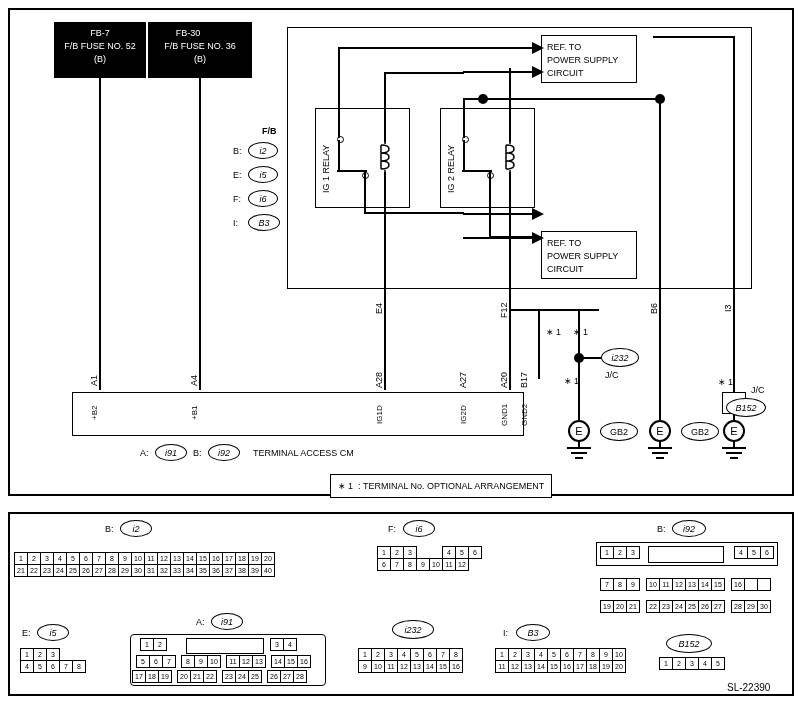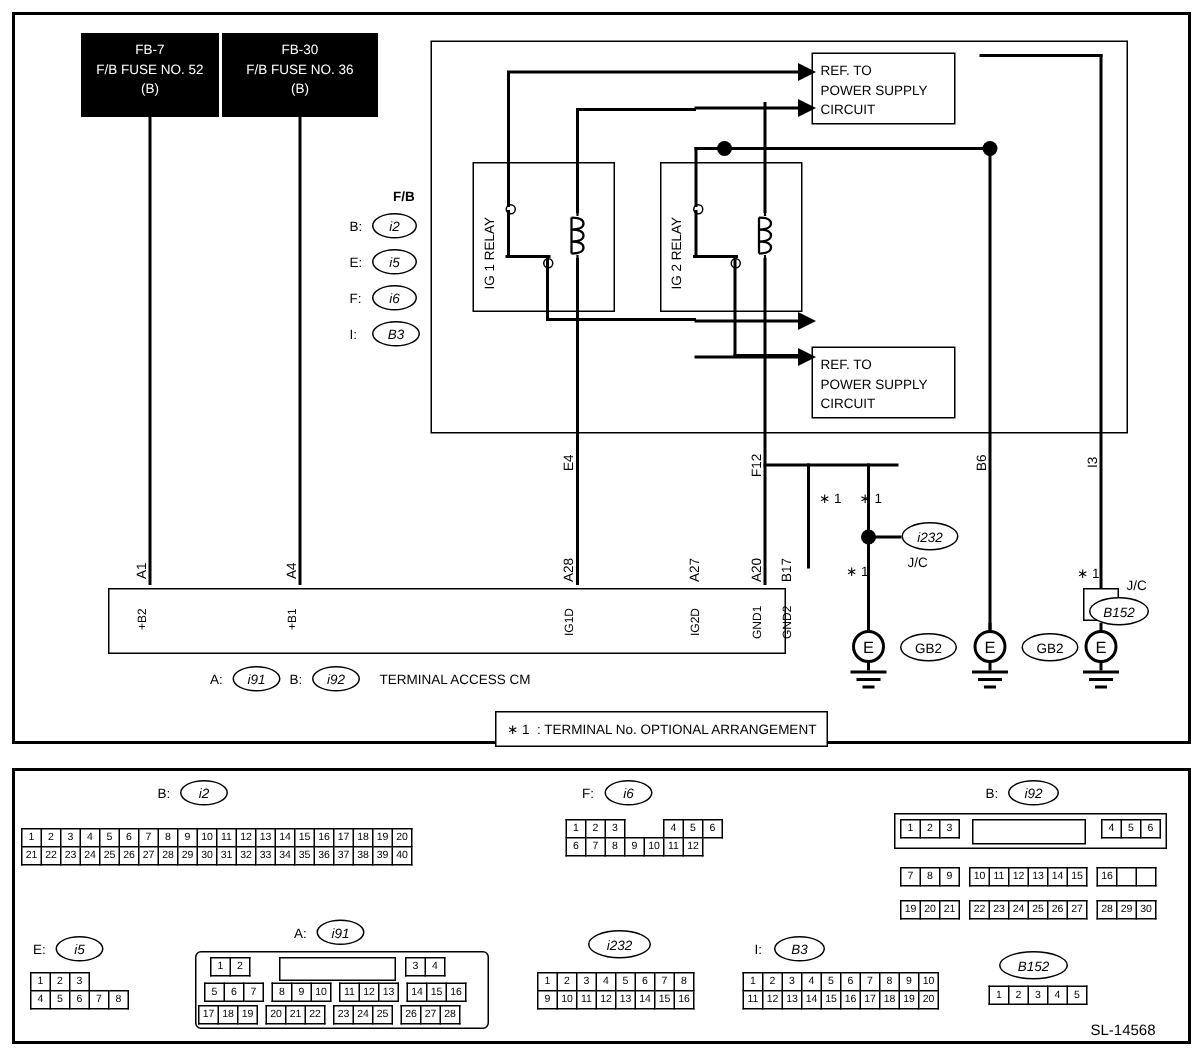--- a/index.html
+++ b/index.html
@@ -31,21 +31,21 @@
   <div class="outer" style="left:8px;top:8px;width:786px;height:488px;"></div>
 
   <div class="box fill" style="left:54px;top:22px;width:92px;height:56px;border:2px solid #000;"></div>
   <div class="abs" style="left:58px;top:26px;width:84px;height:48px;background:#000;"></div>
   <div class="lbl c" style="left:54px;top:28px;width:92px;color:#fff;font-size:9px;text-align:center;">FB-7</div>
   <div class="lbl c" style="left:54px;top:41px;width:92px;color:#fff;font-size:9px;">F/B FUSE NO. 52</div>
   <div class="lbl c" style="left:54px;top:54px;width:92px;color:#fff;font-size:9px;">(B)</div>
 
   <div class="box fill" style="left:148px;top:22px;width:104px;height:56px;border:2px solid #000;"></div>
   <div class="abs" style="left:152px;top:26px;width:96px;height:48px;background:#000;"></div>
-  <div class="lbl c" style="left:148px;top:28px;width:104px;color:#fff;font-size:9px;">FB-30</div>
+  <div class="lbl c" style="left:136px;top:28px;width:104px;color:#fff;font-size:9px;">FB-30</div>
   <div class="lbl c" style="left:148px;top:41px;width:104px;color:#fff;font-size:9px;">F/B FUSE NO. 36</div>
   <div class="lbl c" style="left:148px;top:54px;width:104px;color:#fff;font-size:9px;">(B)</div>
 
   <div class="box" style="left:287px;top:27px;width:465px;height:262px;"></div>
   <div class="lbl" style="left:262px;top:126px;font-weight:bold;">F/B</div>
 
   <div class="lbl" style="left:233px;top:146px;">B:</div>
   <div class="oval" style="left:248px;top:142px;width:30px;height:17px;">
     <span class="ital">i2</span>
   </div>
@@ -540,15 +540,15 @@
         <tr>
       <td>1</td>
       <td>2</td>
       <td>3</td>
       <td>4</td>
       <td>5</td>
     </tr>
   </tbody>
     </table>
 
-  <div class="lbl" style="left:727px;top:682px;font-size:10px;">SL-14568</div>
+  <div class="lbl" style="left:727px;top:682px;font-size:10px;">SL-22390</div>
 
 </div>
 
 </body></html>

